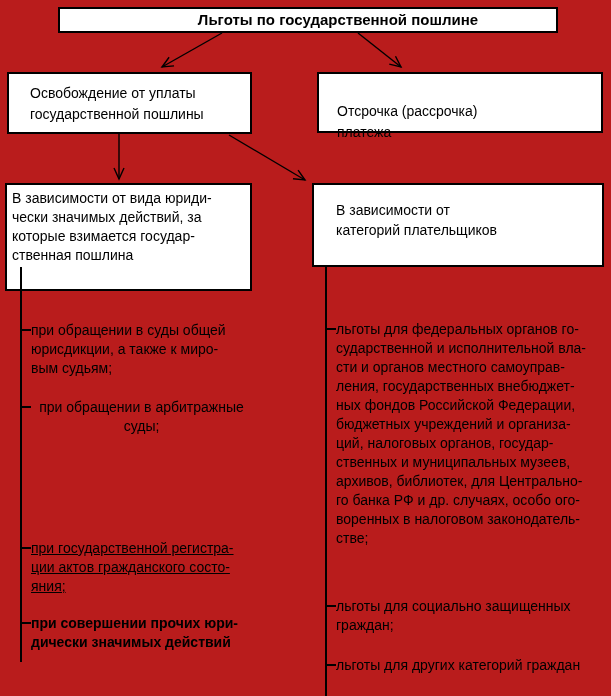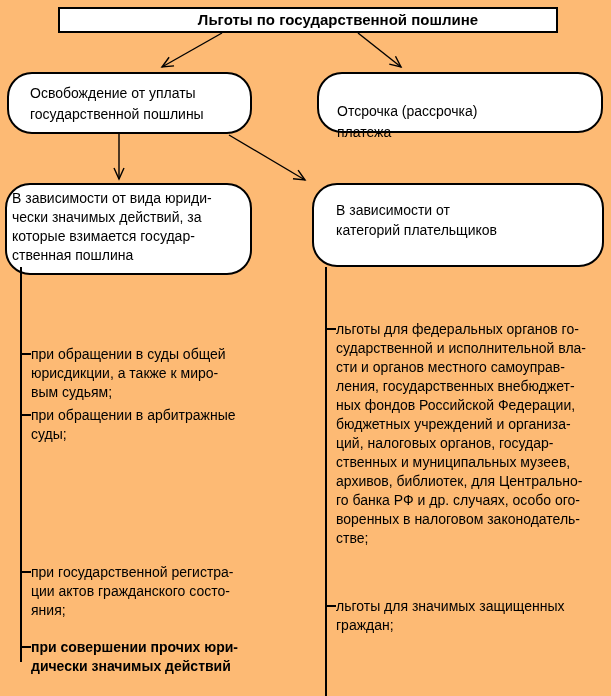--- a/index.html
+++ b/index.html
@@ -4,59 +4,59 @@
 <style>
   html, body {
     margin: 0;
     padding: 0;
     background: #ffffff;
   }
   .canvas {
     position: relative;
     width: 611px;
     height: 696px;
-    background: #fdba74;
+    background: #b91c1c;
     color: #000000;
     font-family: "Liberation Sans", "DejaVu Sans", sans-serif;
     font-size: 14px;
     overflow: hidden;
   }
   .arrows-svg {
     position: absolute;
     left: 0; top: 0;
     width: 611px; height: 696px;
     pointer-events: none;
   }
   .box {
     position: absolute;
     box-sizing: border-box;
     border: 2px solid #000000;
     background: #ffffff;
   }
-  .pre { white-space: pre-line; border-radius: 25px; }
+  .pre { white-space: pre-line; }
   .title-box {
     left: 58px; top: 7px; width: 500px; height: 26px;
     font-weight: bold;
     font-size: 15px;
     text-align: center;
     line-height: 22px;
     padding-left: 60px;
   }
   .b-exemption {
     left: 7px; top: 72px; width: 245px; height: 62px;
     padding: 9px 6px 0 21px;
     line-height: 21px;
   }
   .b-deferral {
     left: 317px; top: 72px; width: 286px; height: 61px;
     padding: 27px 6px 0 18px;
     line-height: 21px;
   }
   .b-by-action {
-    left: 5px; top: 183px; width: 247px; height: 92px;
+    left: 5px; top: 183px; width: 247px; height: 108px;
     padding: 4px 2px 0 5px;
     line-height: 19px;
   }
   .b-by-payer {
     left: 312px; top: 183px; width: 292px; height: 84px;
     padding: 15px 6px 16px 22px;
     line-height: 20px;
   }
   .vline {
     position: absolute;
@@ -72,26 +72,26 @@
   }
   .list-item::before {
     content: "";
     position: absolute;
     left: -9px;
     top: 8px;
     width: 9px;
     height: 0;
     border-top: 2px solid #000000;
   }
-  .li-left  { left: 31px;  width: 221px; margin-top: 24px; }
+  .li-left  { left: 31px;  width: 221px; }
   .li-right { left: 336px; width: 268px; }
   .li-a1 { top: 321px; }
-  .li-a2 { top: 382px; }
+  .li-a2 { top: 398px; text-align: center; }
   .li-a3 { top: 458px; }
-  .li-a4 { top: 539px; }
+  .li-a4 { top: 539px; text-decoration: underline; }
   .li-a5 { top: 614px; font-weight: bold; }
   .li-p1 { top: 320px; }
   .li-p2 { top: 597px; }
   .li-p3 { top: 656px; }
 </style>
 </head>
 <body>
 
 <div class="canvas">
 
@@ -142,16 +142,17 @@
 сти и органов местного самоуправ-
 ления, государственных внебюджет-
 ных фондов Российской Федерации,
 бюджетных учреждений и организа-
 ций, налоговых органов, государ-
 ственных и муниципальных музеев,
 архивов, библиотек, для Централь­но-
 го банка РФ и др. случаях, особо ого-
 воренных в налоговом законодатель-
 стве;</div>
-  <div class="list-item li-right li-p2">льготы для значимых защищенных
+  <div class="list-item li-right li-p2">льготы для социально защищенных
 граждан;</div>
+  <div class="list-item li-right li-p3">льготы для других категорий граждан</div>
 
 </div>
 
 </body></html>

